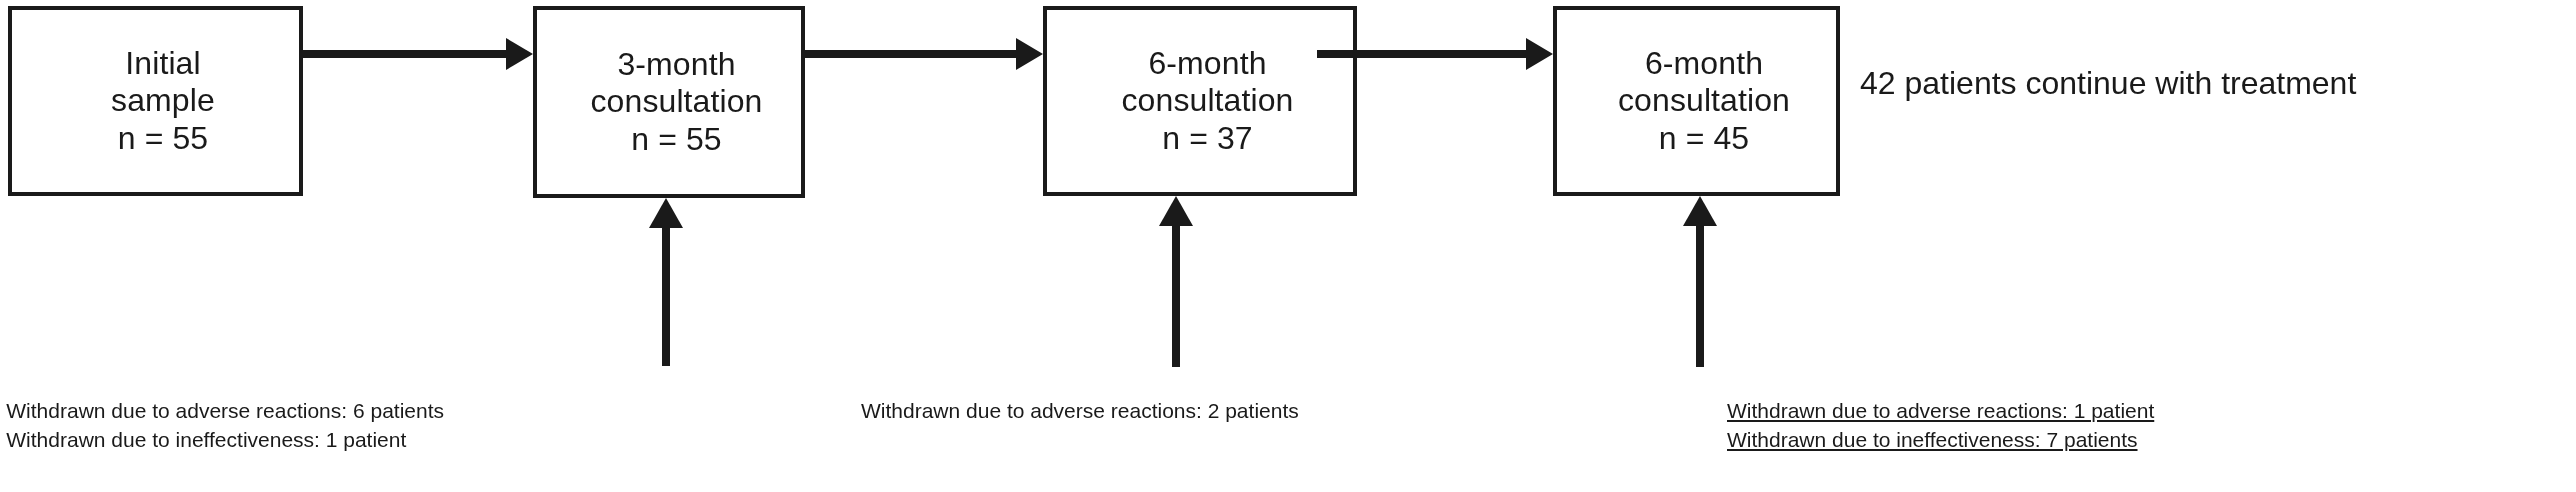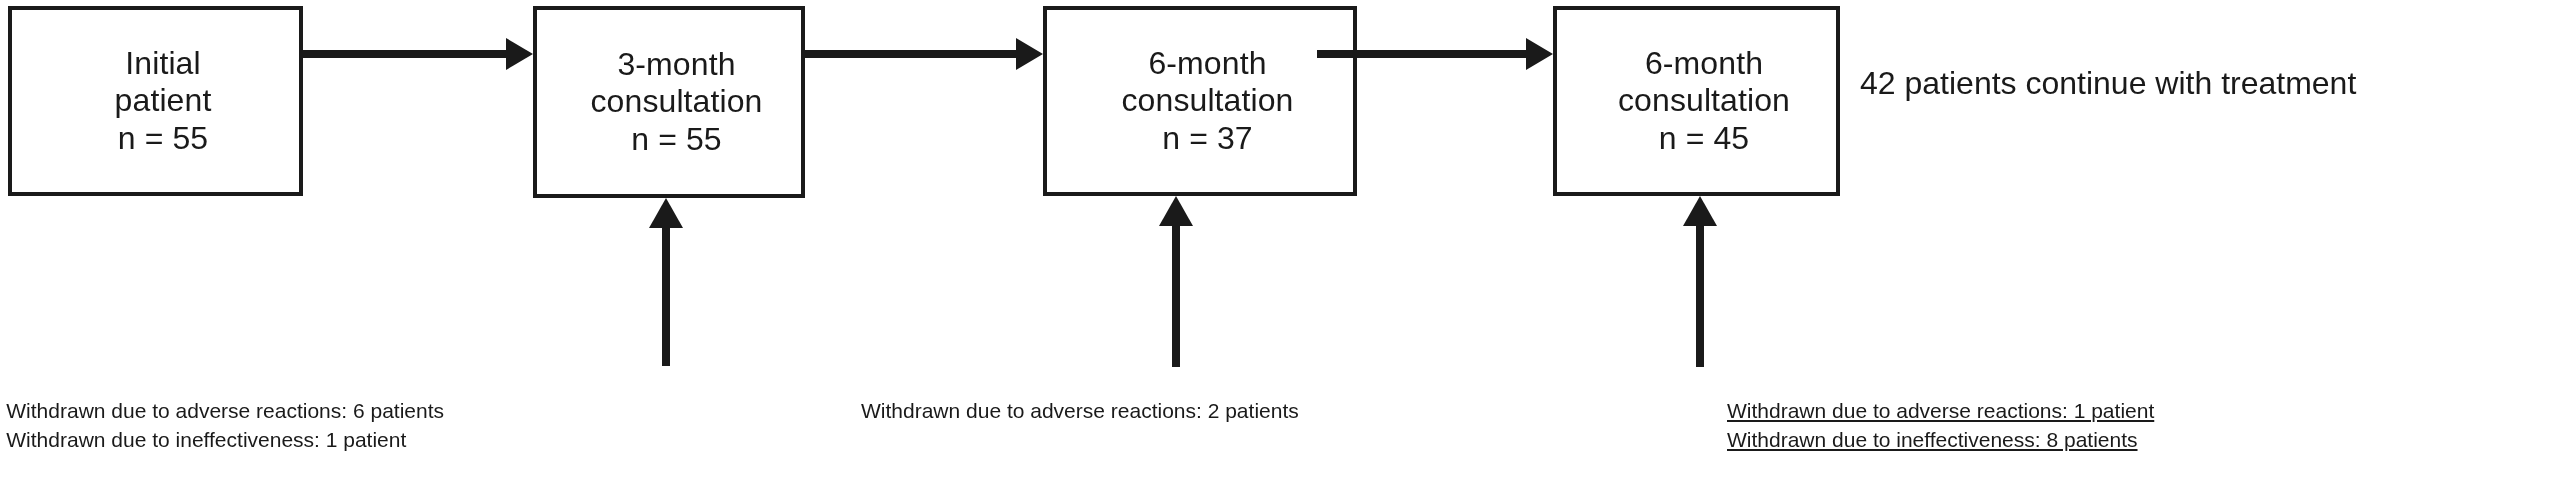--- a/index.html
+++ b/index.html
@@ -102,21 +102,21 @@
     display: block;
   }
 </style>
 </head>
 <body>
 
 <div id="canvas">
 
   <div class="node-box" style="left:8px; top:6.3px; width:295px; height:190px;">
     <span class="node-line">Initial</span>
-    <span class="node-line">patient</span>
+    <span class="node-line">sample</span>
     <span class="node-line">n = 55</span>
   </div>
 
   <div class="node-box" style="left:533px; top:6.3px; width:272px; height:192px;">
     <span class="node-line">3-month</span>
     <span class="node-line">consultation</span>
     <span class="node-line">n = 55</span>
   </div>
 
   <div class="node-box" style="left:1043px; top:6.3px; width:314px; height:190px;">
@@ -168,17 +168,17 @@
     <span class="note-line">Withdrawn due to ineffectiveness: 1 patient</span>
   </div>
 
   <div class="note-block" style="left:861px; top:397px;">
     <span class="note-line">Withdrawn due to adverse reactions: 2 patients</span>
     <span class="note-line"></span>
   </div>
 
   <div class="note-block" style="left:1727px; top:397px;text-decoration:underline;">
     <span class="note-line">Withdrawn due to adverse reactions: 1 patient</span>
-    <span class="note-line">Withdrawn due to ineffectiveness: 8 patients</span>
+    <span class="note-line">Withdrawn due to ineffectiveness: 7 patients</span>
   </div>
 
 </div>
 
 
 </body></html>

